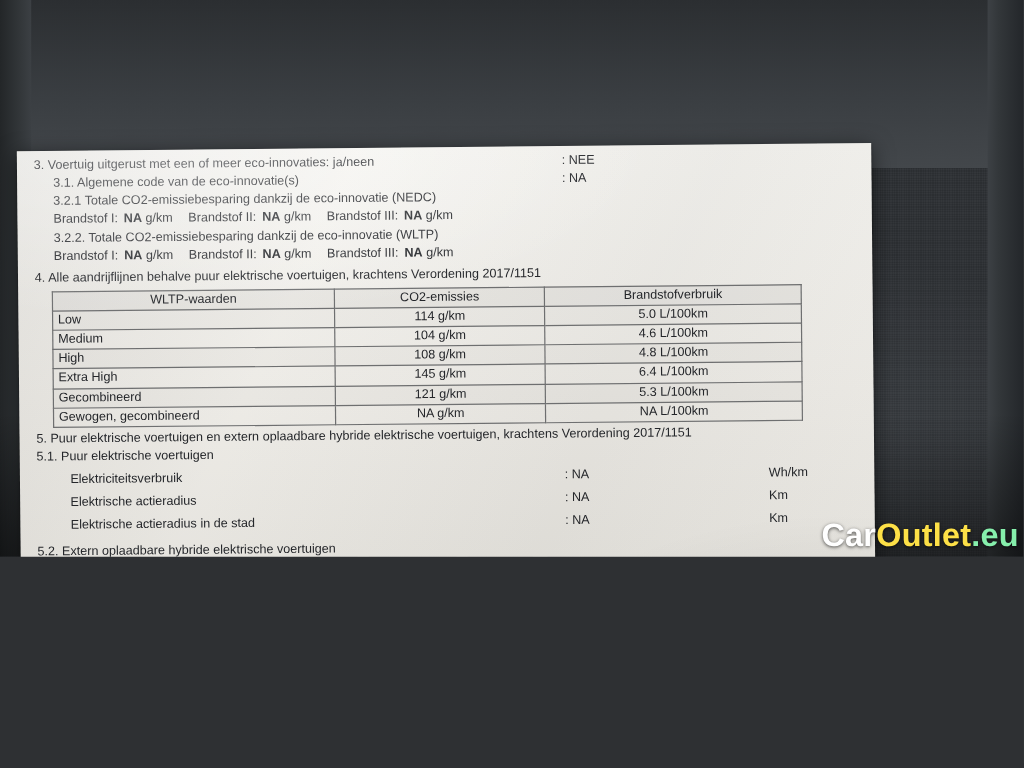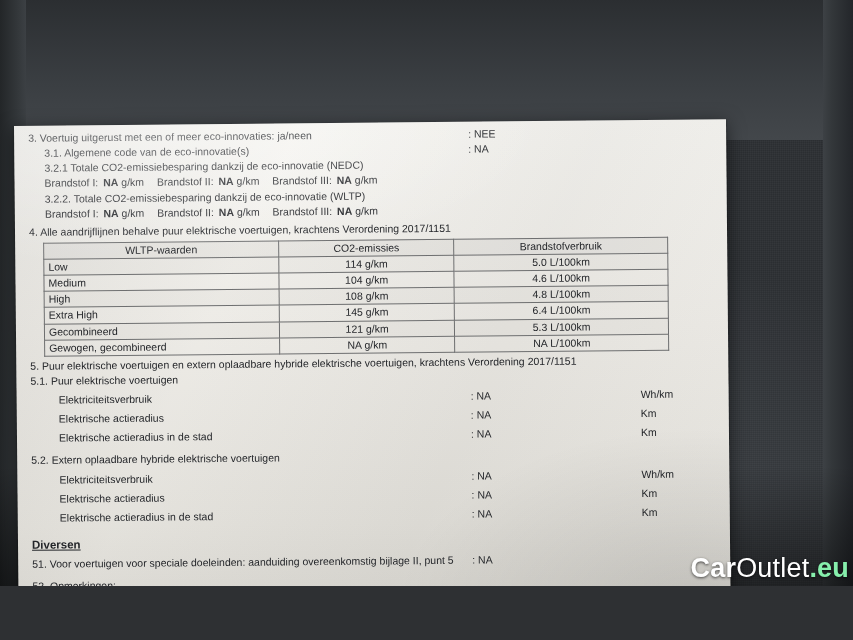--- a/index.html
+++ b/index.html
@@ -8,21 +8,21 @@
     width: 853px;
     height: 640px;
     overflow: hidden;
     font-family: "Liberation Sans", sans-serif;
     background: #2e3033;
   }
 
   #stage {
     position: relative;
     width: 853px;
-    height: 586px;
+    height: 464px;
     overflow: hidden;
     background: #35383c;
   }
 
   
   .bg-fabric {
     position: absolute;
     inset: 0;
     background:
       radial-gradient(ellipse 70% 55% at 50% 92%, #4d5055 0%, #3c4044 45%, #2d3034 100%),
@@ -153,21 +153,21 @@
     right: 4px;
     bottom: 2px;
     display: flex;
     align-items: baseline;
     font-size: 27px;
     letter-spacing: .2px;
     text-shadow: 0 1px 3px rgba(0,0,0,.65);
     font-family: "Liberation Serif", serif;
   }
   #brand .c1 { color: #ffffff; font-weight: bold; font-family: "Liberation Sans", sans-serif; }
-  #brand .c2 { color: #ffffff; font-weight: normal; font-family: "Liberation Sans", sans-serif; }
+  #brand .c2 { color: #fde047; font-weight: bold; font-family: "Liberation Sans", sans-serif; }
   #brand .c3 { color: #86efac; font-weight: bold; font-family: "Liberation Sans", sans-serif; }
 </style>
 </head>
 <body>
 
 <div id="stage">
 
   <div class="bg-fabric"></div>
   <div class="bg-noise"></div>
   <div class="bg-topstripe"></div>

